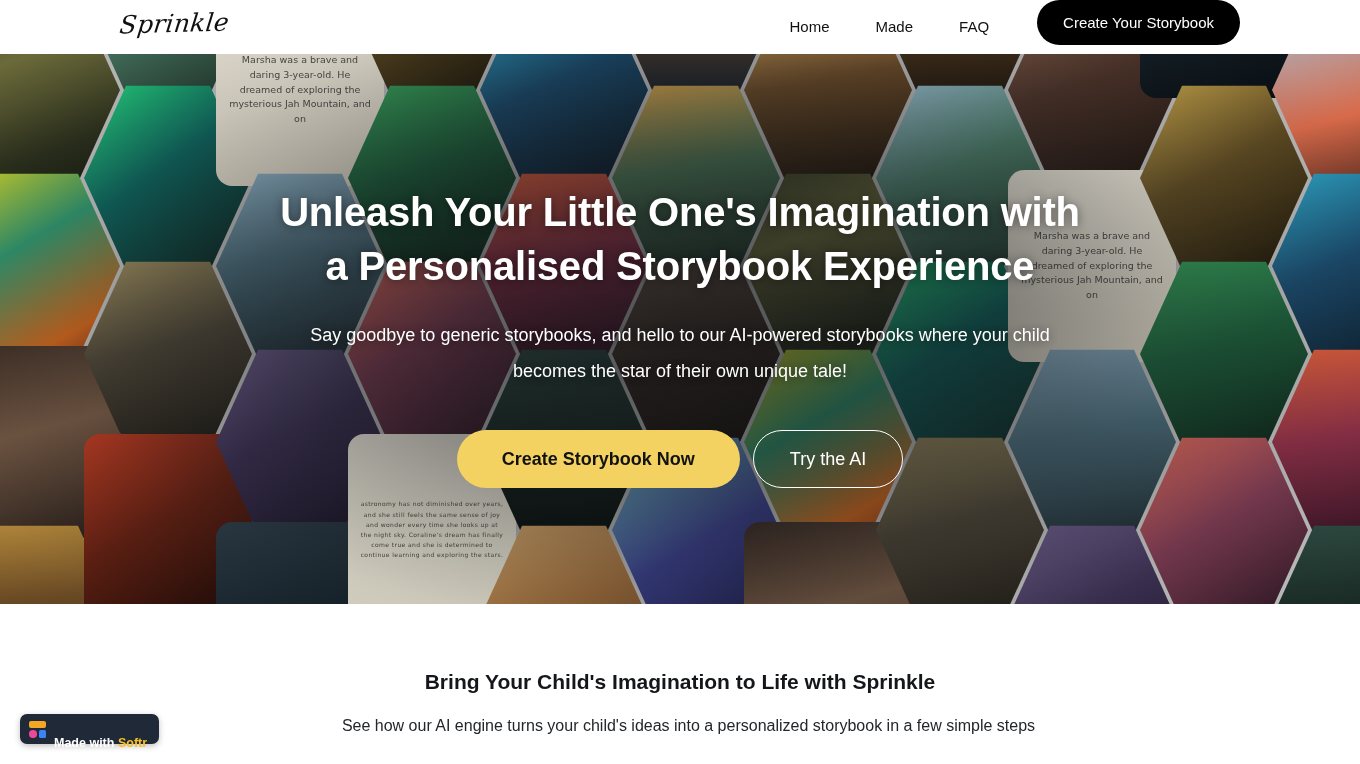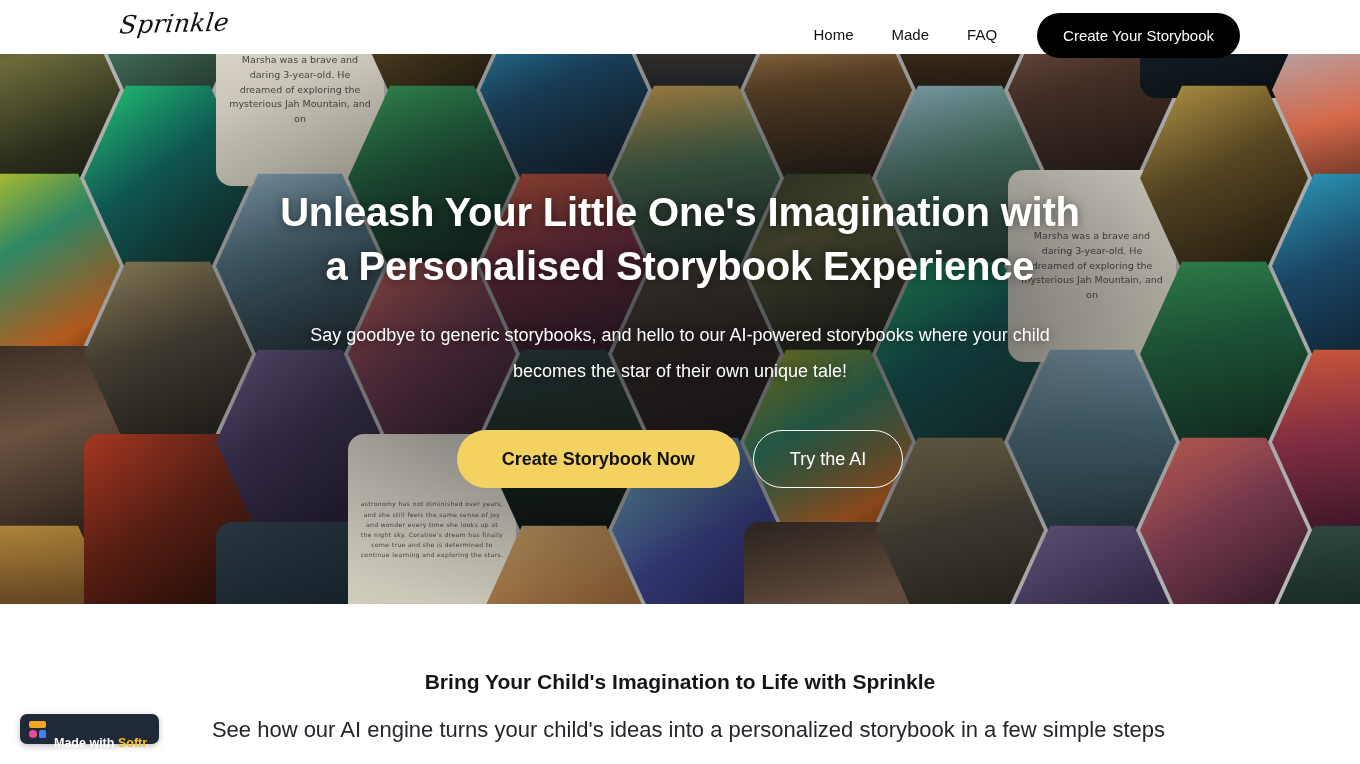--- a/index.html
+++ b/index.html
@@ -14,21 +14,21 @@
   }
   .logo{
     position:absolute;left:120px;top:9px;
     font-family:"DejaVu Serif","Liberation Serif",serif;
     font-size:25px;font-style:italic;color:#111;
     letter-spacing:.2px;transform:skewX(-8deg) rotate(-1.5deg);
     font-weight:500;
   }
   .nav{
     position:absolute;right:120px;top:0;height:70px;
-    display:flex;align-items:center;gap:0px;
+    display:flex;align-items:flex-start;gap:8px;
   }
   .nav-link{
     font-size:15px;color:#111;text-decoration:none;
     padding:0 19px;line-height:54px;white-space:nowrap;cursor:pointer;
   }
   .nav-cta{
     margin-left:21px;background:#000;color:#fff;
     font-size:15px;border:none;border-radius:26px;
     padding:0 26px;height:45px;line-height:45px;cursor:pointer;
     white-space:nowrap;font-family:inherit;
@@ -99,21 +99,21 @@
 
   
   .section{
     position:absolute;top:604px;left:0;width:1360px;height:157px;
     background:#fff;text-align:center;
   }
   .section-title{
     margin-top:66px;font-size:21px;font-weight:700;color:#14161a;
   }
   .section-sub{
-    margin-top:23px;font-size:22px;font-weight:400;color:#23262b;padding-left:17px;
+    margin-top:23px;font-size:16px;font-weight:400;color:#23262b;padding-left:17px;
   }
 
   
   .softr{
     position:absolute;left:20px;top:714px;z-index:60;
     height:30px;display:flex;align-items:center;gap:8px;
     background:#1f2937;border-radius:7px;padding:0 12px 0 9px;
     box-shadow:0 2px 6px rgba(0,0,0,.25);cursor:pointer;
   }
   .softr-mark{

